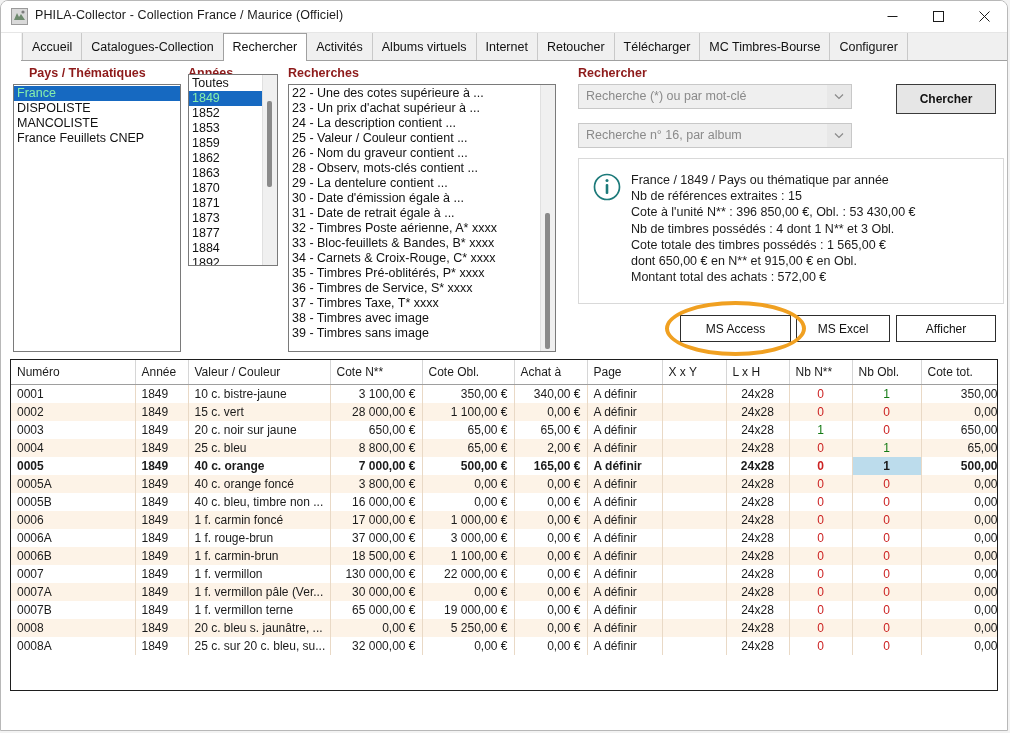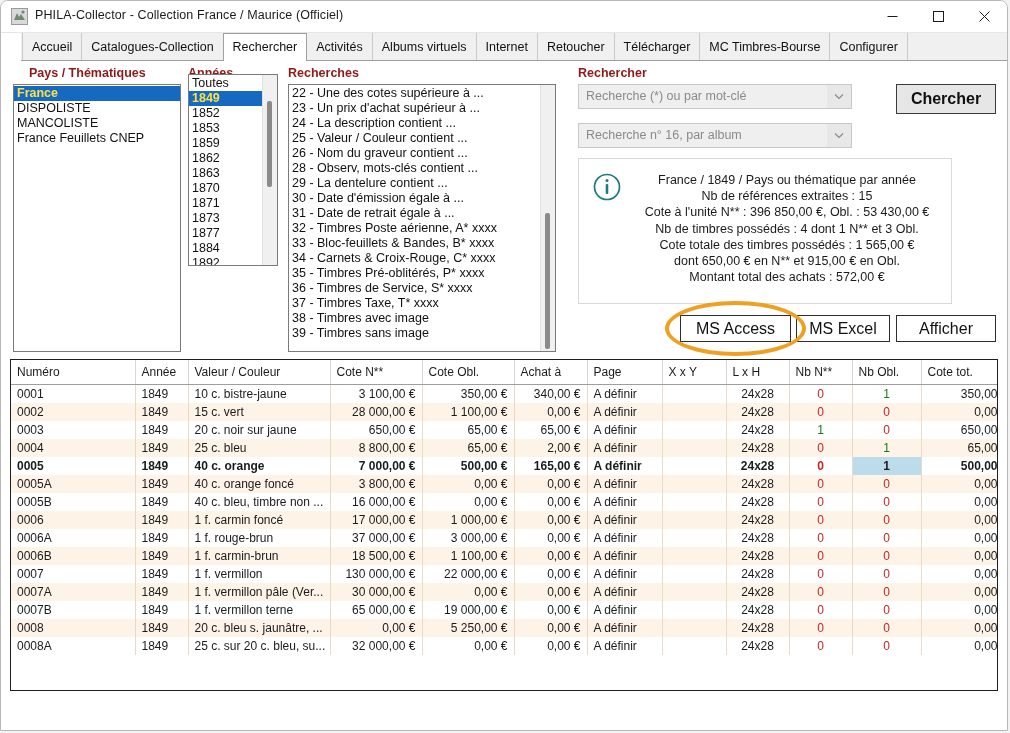--- a/index.html
+++ b/index.html
@@ -118,22 +118,21 @@
   .listbox .opt {
     padding: 0 3px;
     height: 15px;
     line-height: 15px;
     white-space: nowrap;
     overflow: hidden;
     cursor: default;
   }
   .listbox .opt.sel {
     background: #1669c1;
-    color: #fde047;
-    font-weight: bold;
+    color: #86efac;
   }
   .lb-inner { position: absolute; left: 0; top: 1px; right: 0; }
 
   .vscroll {
     position: absolute;
     top: 0; right: 0; bottom: 0;
     width: 14px;
     background: #f0f0f0;
     border-left: 1px solid #e0e0e0;
   }
@@ -163,21 +162,21 @@
     width: 24px; height: 23px;
     background: #e8e8e8;
     display: flex; align-items: center; justify-content: center;
   }
 
   .btn {
     position: absolute;
     background: #e6e6e6;
     border: 1px solid #3b3b3b;
     box-sizing: border-box;
-    font-size: 16px;
+    font-size: 12px;
     font-weight: bold;
     color: #111;
     display: flex; align-items: center; justify-content: center;
     cursor: default;
   }
   .btn.plain {
     background: #ffffff;
     border: 1px solid #2d2d2d;
     font-weight: normal;
   }
@@ -377,21 +376,21 @@
         <span>Recherche n° 16, par album</span>
         <span class="arrow">
           <svg width="10" height="7" viewBox="0 0 10 7">
               <path d="M1 1.5 L5 5.5 L9 1.5" fill="none" stroke="#8a8a8a" stroke-width="1.2"></path>
             </svg>
         </span>
       </div>
 
       <div class="btn" style="left:895px; top:23px; width:100px; height:30px;">Chercher</div>
 
-      <div class="infobox" style="left:577px; top:97px; width:374px; height:146px;text-align:center;">
+      <div class="infobox" style="left:577px; top:97px; width:426px; height:146px;">
         <span class="info-icon">
           <svg width="28" height="28" viewBox="0 0 28 28">
             <circle cx="14" cy="14" r="12.5" fill="none" stroke="#1d7a7a" stroke-width="1.7"></circle>
             <circle cx="14" cy="7.6" r="1.5" fill="#1d7a7a"></circle>
             <rect x="12.7" y="11" width="2.6" height="10" rx="1.1" fill="#1d7a7a"></rect>
           </svg>
         </span>
         <div class="info-lines" id="info-lines">
             <div>France / 1849 / Pays ou thématique par année</div>
             <div>Nb de références extraites : 15</div>

